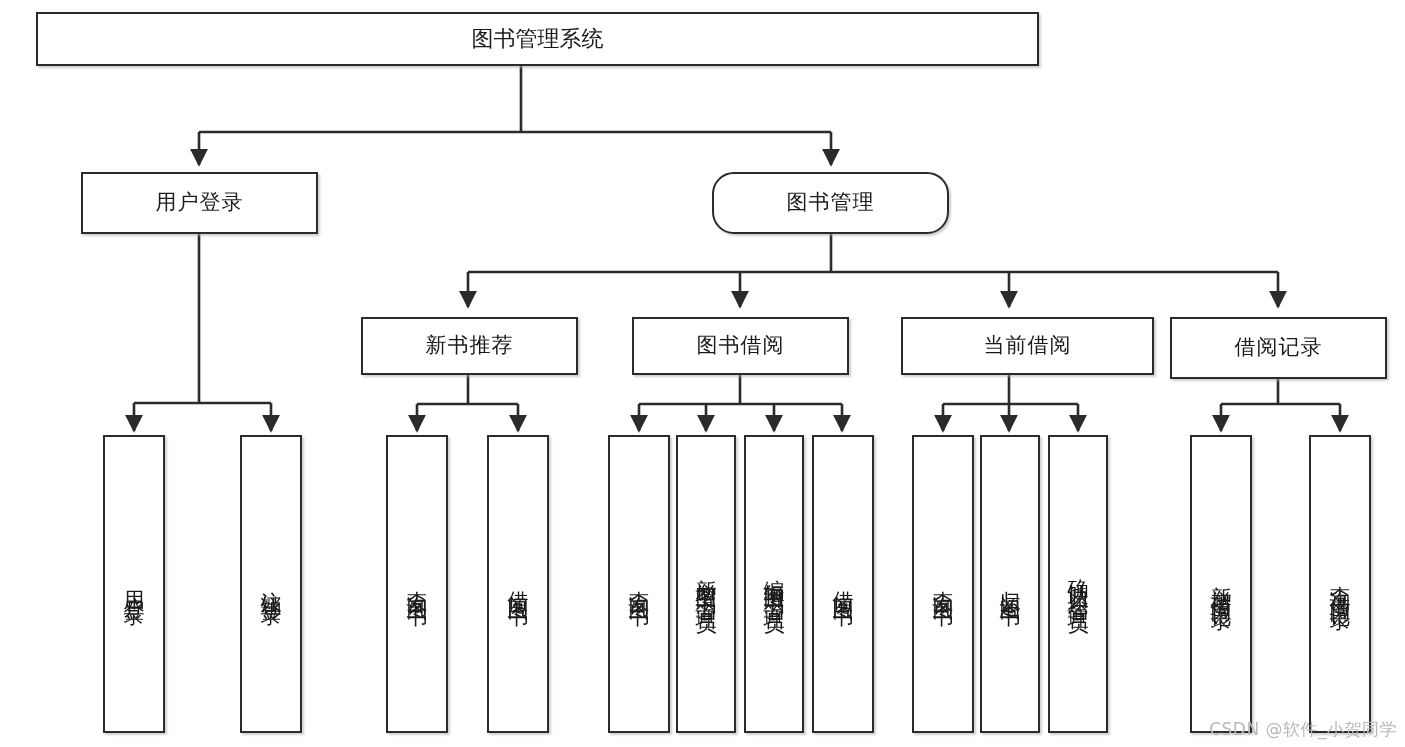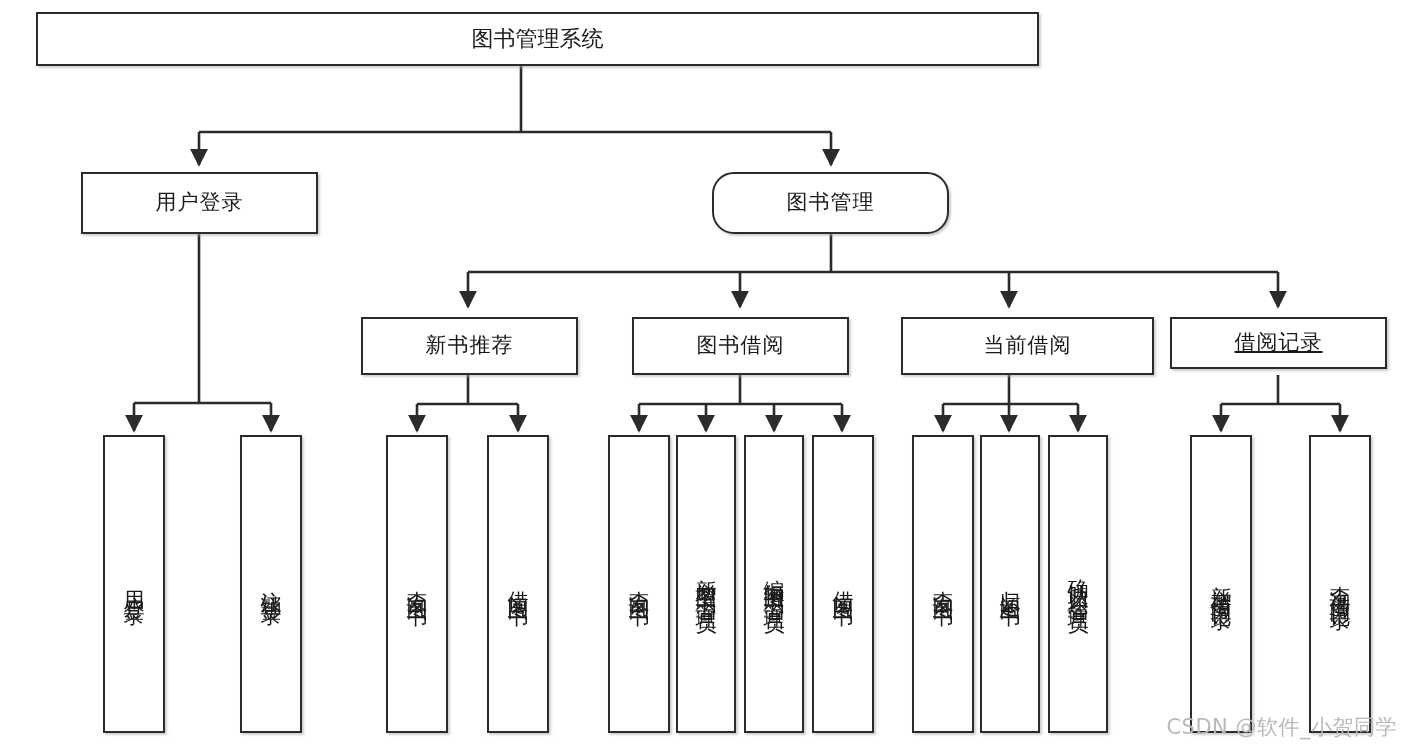--- a/index.html
+++ b/index.html
@@ -58,21 +58,21 @@
   .leaf-text {
     writing-mode: vertical-rl;
     text-orientation: upright;
     letter-spacing: 5px;
     display: block;
   }
   .watermark {
     position: absolute;
     right: 8px;
     bottom: 6px;
-    font-size: 21px;
+    font-size: 17px;
     color: #b9b9b9;
     letter-spacing: 0.5px;
     user-select: none;
     white-space: nowrap;
   }
 </style>
 </head>
 <body>
 
 <div id="canvas">
@@ -140,21 +140,21 @@
 
   <div class="node h" style="left:361px; top:317px; width:217px; height:58px;">
     <span>新书推荐</span>
   </div>
   <div class="node h" style="left:632px; top:317px; width:217px; height:58px;">
     <span>图书借阅</span>
   </div>
   <div class="node h" style="left:901px; top:317px; width:253px; height:58px;">
     <span>当前借阅</span>
   </div>
-  <div class="node h" style="left:1170px; top:317px; width:217px; height:52px;text-decoration:underline;">
+  <div class="node h" style="left:1170px; top:317px; width:217px; height:62px;">
     <span>借阅记录</span>
   </div>
 
   <div class="node leaf" style="left:103px; top:435px; width:62px; height:298px;">
     <span class="leaf-text">用户登录</span>
   </div>
   <div class="node leaf" style="left:240px; top:435px; width:62px; height:298px;">
     <span class="leaf-text">注销登录</span>
   </div>
 

